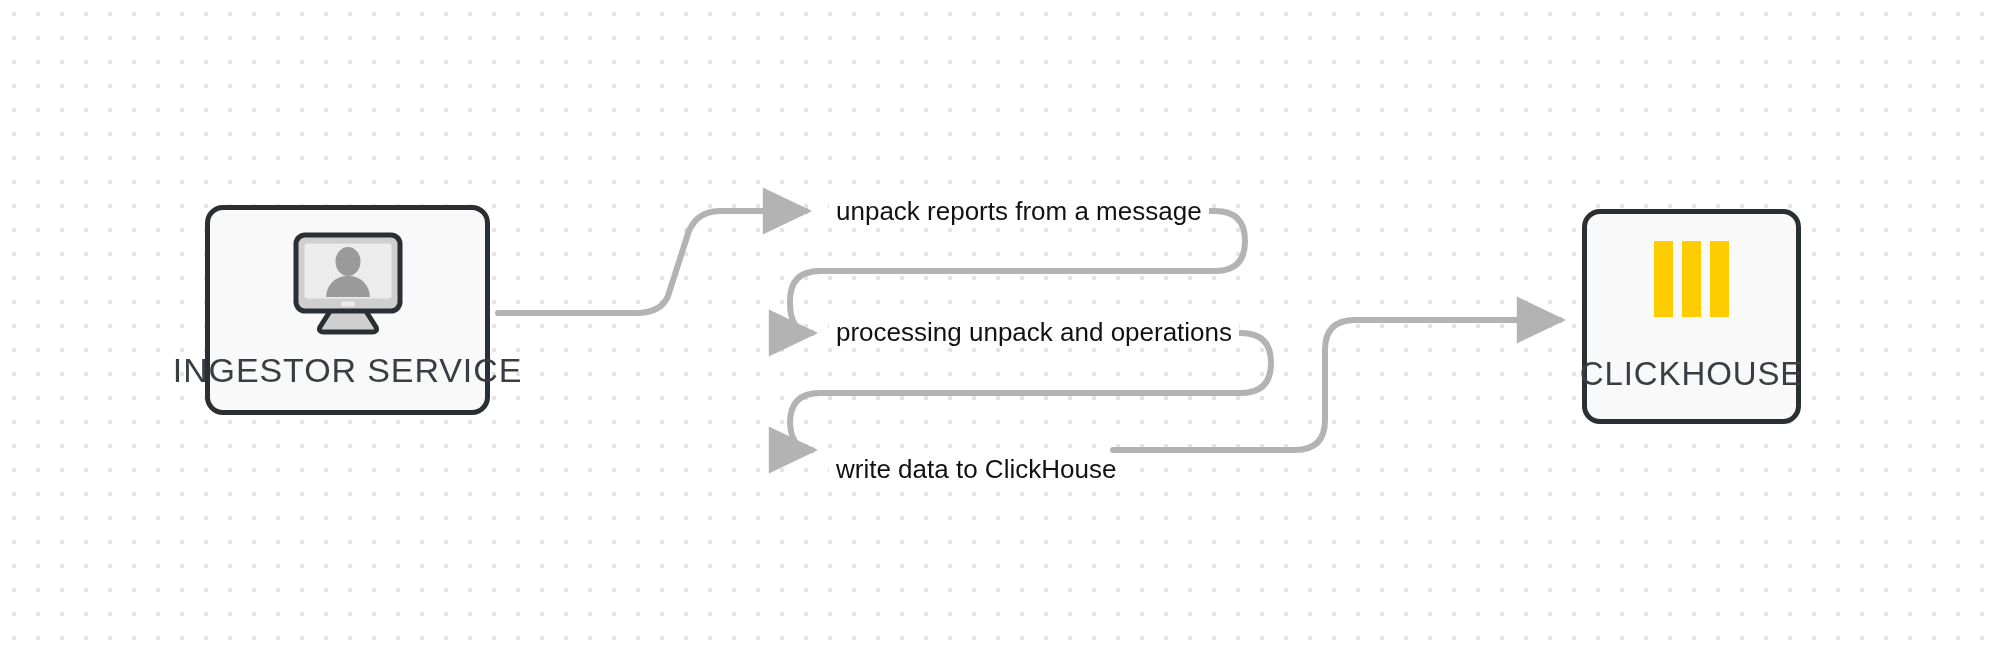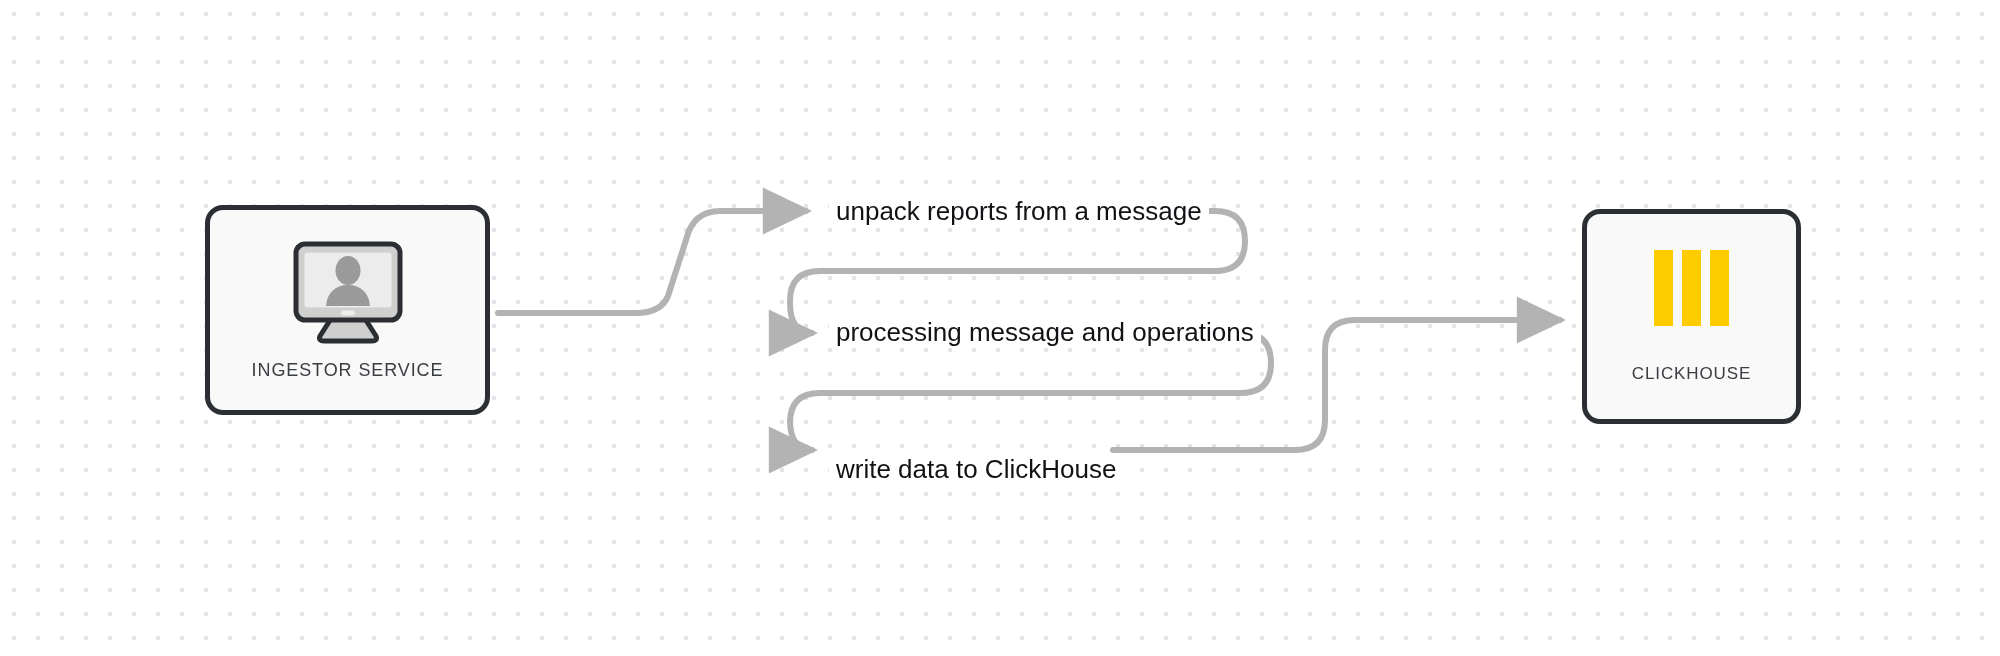--- a/index.html
+++ b/index.html
@@ -54,32 +54,32 @@
     white-space: nowrap;
   }
 
   #node-ingestor {
     left: 205px;
     top: 205px;
     width: 285px;
     height: 210px;
   }
   #node-ingestor .node-label {
-    font-size: 18px;
+    font-size: 34px;
     margin-top: 16px;
   }
 
   #node-clickhouse {
     left: 1582px;
     top: 209px;
     width: 219px;
     height: 215px;
   }
   #node-clickhouse .node-label {
-    font-size: 17px;
+    font-size: 33px;
     margin-top: 38px;
   }
 
   .node-icon {
     display: block;
     line-height: 0;
   }
 
   
   .edge-label {
@@ -141,21 +141,21 @@
                L 1295 450
                Q 1325 450 1325 420
                L 1325 350
                Q 1325 320 1355 320
                L 1560 320"></path>
     </g>
   </svg>
 
   <div class="edge-label" id="edge-label-1">unpack reports from a message</div>
 
-  <div class="edge-label" id="edge-label-2">processing message and operations</div>
+  <div class="edge-label" id="edge-label-2">processing unpack and operations</div>
 
   <div class="edge-label" id="edge-label-3">write data to ClickHouse</div>
 
   <div class="node" id="node-ingestor">
 
     <span class="node-icon">
       <svg width="118" height="104" viewBox="0 0 118 104" xmlns="http://www.w3.org/2000/svg">
 
         <path d="M31,96 L45,74 L73,74 L87,96 Q89,101 83,101 L35,101 Q29,101 31,96 Z" fill="#cfcfcf" stroke="#2b2e33" stroke-width="5" stroke-linejoin="round"></path>
 

